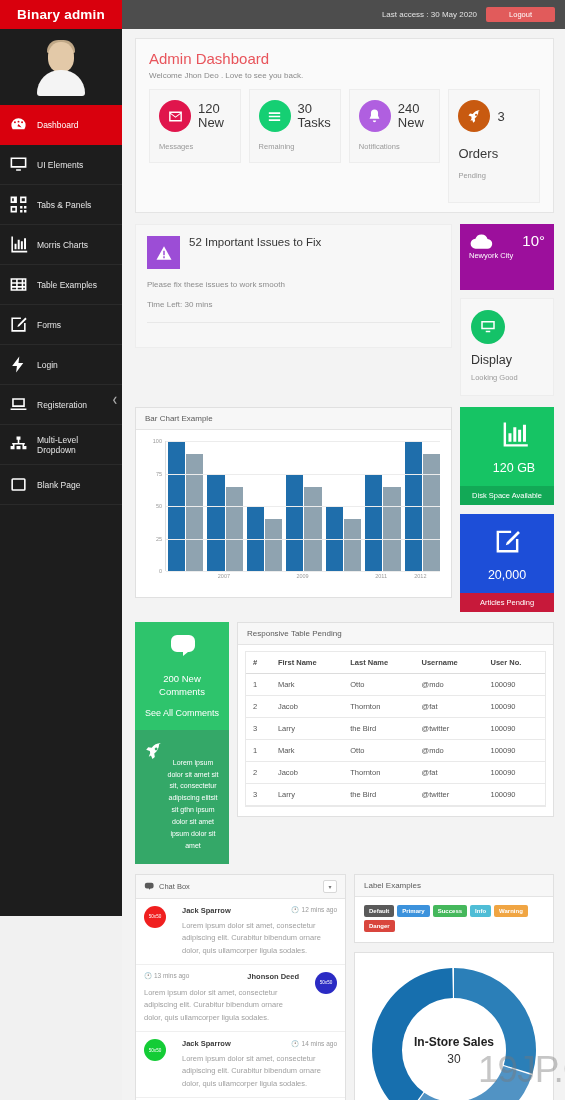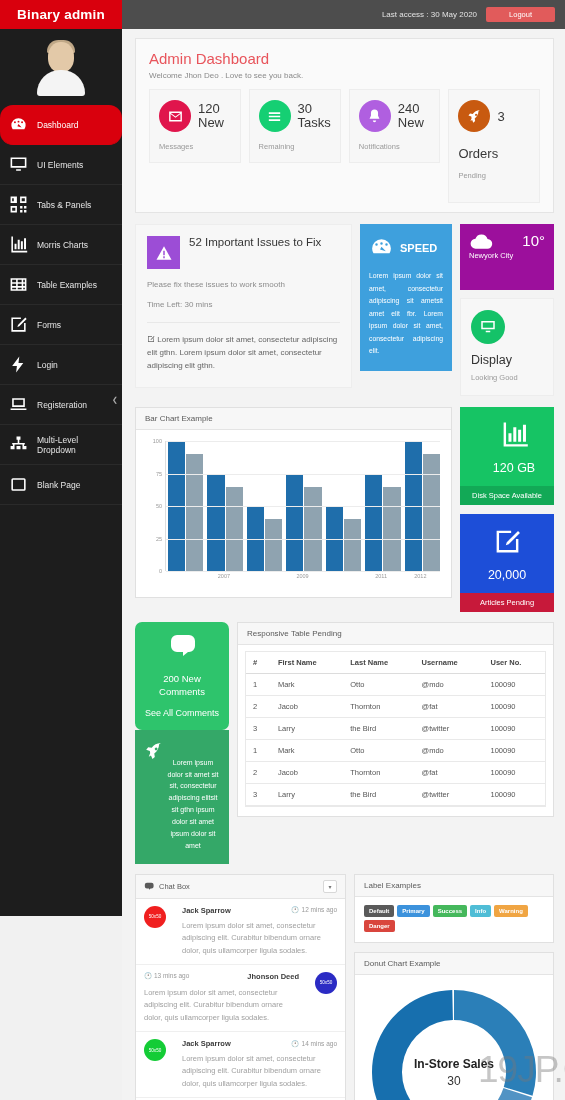--- a/index.html
+++ b/index.html
@@ -33,21 +33,21 @@
   }
   .avatar .neck { position: absolute; left: 21px; top: 26px; width: 12px; height: 9px; background: #e3c9a8; }
 
   .nav { list-style: none; }
   .nav-item {
     display: flex; align-items: center; gap: 9px;
     height: 40px; padding: 0 8px 0 9px;
     border-bottom: 1px solid #2a2a2a;
     color: #e6e6e6; font-size: 8.5px; cursor: pointer;
   }
-  .nav-item.active { background: #d9000d; color: #fff; border-bottom-color: #d9000d; border-radius: 13px; }
+  .nav-item.active { background: #d9000d; color: #fff; border-bottom-color: #d9000d; }
   .nav-ico { width: 19px; height: 19px; flex: 0 0 19px; display: flex; align-items: center; justify-content: center; }
   .nav-ico svg { width: 100%; height: 100%; fill: #fff; }
   .collapse-chev {
     position: absolute; left: 112px; top: 396px; color: #aaa; font-size: 7px; z-index: 5;
   }
 
   
   .main { flex: 1; height: 1100px; background: #f3f3f3; position: relative; }
   .topbar {
     height: 29px; background: #4d4d4d; display: flex; align-items: center;
@@ -134,21 +134,21 @@
   .tile-val { font-size: 12.5px; margin-top: 8px; }
   .tile-foot { font-size: 7.5px; padding: 5px 4px; }
   .tile.green .tile-body { background: #16c464; padding-left: 20px; }
   .tile.green .tile-foot { background: #12a956; }
   .tile.red .tile-body { background: #1d4ed8; }
   .tile.red .tile-foot { background: #c7193a; }
 
   
   .row4 { display: flex; gap: 8px; margin-top: 10px; align-items: flex-start; }
   .greencol { flex: 0 0 94px; }
-  .comments { background: #2ec46c; color: #fff; text-align: center; padding: 12px 6px 12px; border-radius: 7px; }
+  .comments { background: #2ec46c; color: #fff; text-align: center; padding: 12px 6px 12px; }
   .comments svg { width: 31px; height: 26px; fill: #fff; }
   .comments-n { font-size: 9.5px; margin-top: 9px; line-height: 1.35; }
   .comments-link { font-size: 9px; margin-top: 9px; }
   .rocket { background: #34a868; color: #fff; padding: 10px 8px 12px; }
   .rocket svg { width: 22px; height: 22px; fill: #fff; }
   .rocket-t { font-size: 7px; line-height: 1.7; text-align: center; margin-top: -9px; padding-left: 22px; }
 
   .tablepanel { flex: 1; background: #fff; border: 1px solid #e0e0e0; }
   table { width: 100%; border-collapse: collapse; }
   th, td { font-size: 7.5px; color: #555; text-align: left; padding: 6px 7px; border-bottom: 1px solid #e9e9e9; }
@@ -359,37 +359,22 @@
             <span class="issue-ico">
                 <svg viewBox="0 0 24 24">
                   <path d="M12 3l10 18H2zm-1 6v6h2V9zm0 7.4V19h2v-2.6z"></path>
                 </svg>
               </span>
             <span class="issues-title">52 Important Issues to Fix</span>
           </div>
           <div class="issues-p">Please fix these issues to work smooth</div>
           <div class="issues-p">Time Left: 30 mins</div>
           <div class="issues-hr"></div>
-          <div class="issues-foot">
-            <svg viewBox="0 0 24 24" style="width:8px;height:8px;fill:#666;vertical-align:-1px">
-                <path d="M3 3h12v2H5v14h14v-9h2v11H3zM20.7 3.3l1.6 1.6-9.3 9.3-2.4.8.8-2.4z"></path>
-              </svg>
-            <span>Lorem ipsum dolor sit amet, consectetur adipiscing elit gthn. Lorem ipsum dolor sit amet, consectetur adipiscing elit gthn.</span>
-          </div>
-        </div>
-
-        <div class="speed">
-          <div class="speed-head">
-            <svg viewBox="0 0 24 24">
-                <path d="M12 4a9 9 0 00-9 9 9 9 0 001.3 4.6h15.4A9 9 0 0021 13a9 9 0 00-9-9zm-4.8 4a1.2 1.2 0 110 2.4 1.2 1.2 0 010-2.4zm9.6 0a1.2 1.2 0 110 2.4 1.2 1.2 0 010-2.4zM12 6.9a1.2 1.2 0 110 2.4 1.2 1.2 0 010-2.4zm0 4.3l4.2 4.4-5.6-1.7z"></path>
-              </svg>
-            <span class="speed-label">SPEED</span>
-          </div>
-          <div class="speed-text">Lorem ipsum dolor sit amet, consectetur adipiscing sit ametsit amet elit fbr. Lorem ipsum dolor sit amet, consectetur adipiscing elit.</div>
-        </div>
+        </div>
+
 
         <div class="rightcol">
           <div class="weather">
             <div class="weather-top">
               <svg viewBox="0 0 26 18">
                   <path d="M7 17a5.2 5.2 0 01-.3-10.4A6.6 6.6 0 0119.3 7 4.9 4.9 0 0119 17z"></path>
                 </svg>
               <span class="weather-deg">10°</span>
             </div>
             <div class="weather-city">Newyork City</div>
@@ -628,21 +613,20 @@
             <div class="labels-body" id="labels-body">
                 <span class="lbl" style="background: rgb(90, 90, 90);">Default</span>
                 <span class="lbl" style="background: rgb(60, 146, 220);">Primary</span>
                 <span class="lbl" style="background: rgb(69, 184, 92);">Success</span>
                 <span class="lbl" style="background: rgb(79, 189, 214);">Info</span>
                 <span class="lbl" style="background: rgb(240, 165, 67);">Warning</span>
                 <span class="lbl" style="background: rgb(217, 69, 61);">Danger</span>
               </div>
           </div>
           <div class="chart-panel">
-            <div class="panel-head">Donut Chart Example</div>
             <div class="donut-body">
               <div class="donut-wrap" style="position:relative">
                 <svg id="donut-svg" width="176" height="176" viewBox="0 0 176 176">
                     <path d="M 88 6 A 82 82 0 0 1 166.5001987976295 111.70060734944667 L 137.7806138716675 103.02965344111253 A 52 52 0 0 0 88 36 Z" fill="#2b7fb8"></path>
                     <path d="M 165.9866343362026 113.33939353874568 A 82 82 0 0 1 41.20148744987661 155.33423514896373 L 58.32289448040956 130.6997588749526 A 52 52 0 0 0 137.454938847348 104.06888370749726 Z" fill="#5193c4"></path>
                     <path d="M 39.80160931201721 154.3393935387457 A 82 82 0 0 1 86.28272156956474 6.017983955062675 L 86.91099416606545 36.01140445930803 A 52 52 0 0 0 57.4351668807914 130.06888370749726 Z" fill="#176fae"></path>
                   </svg>
                 <div class="donut-center">
                   <div class="dc-t">In-Store Sales</div>
                   <div class="dc-v">30</div>

